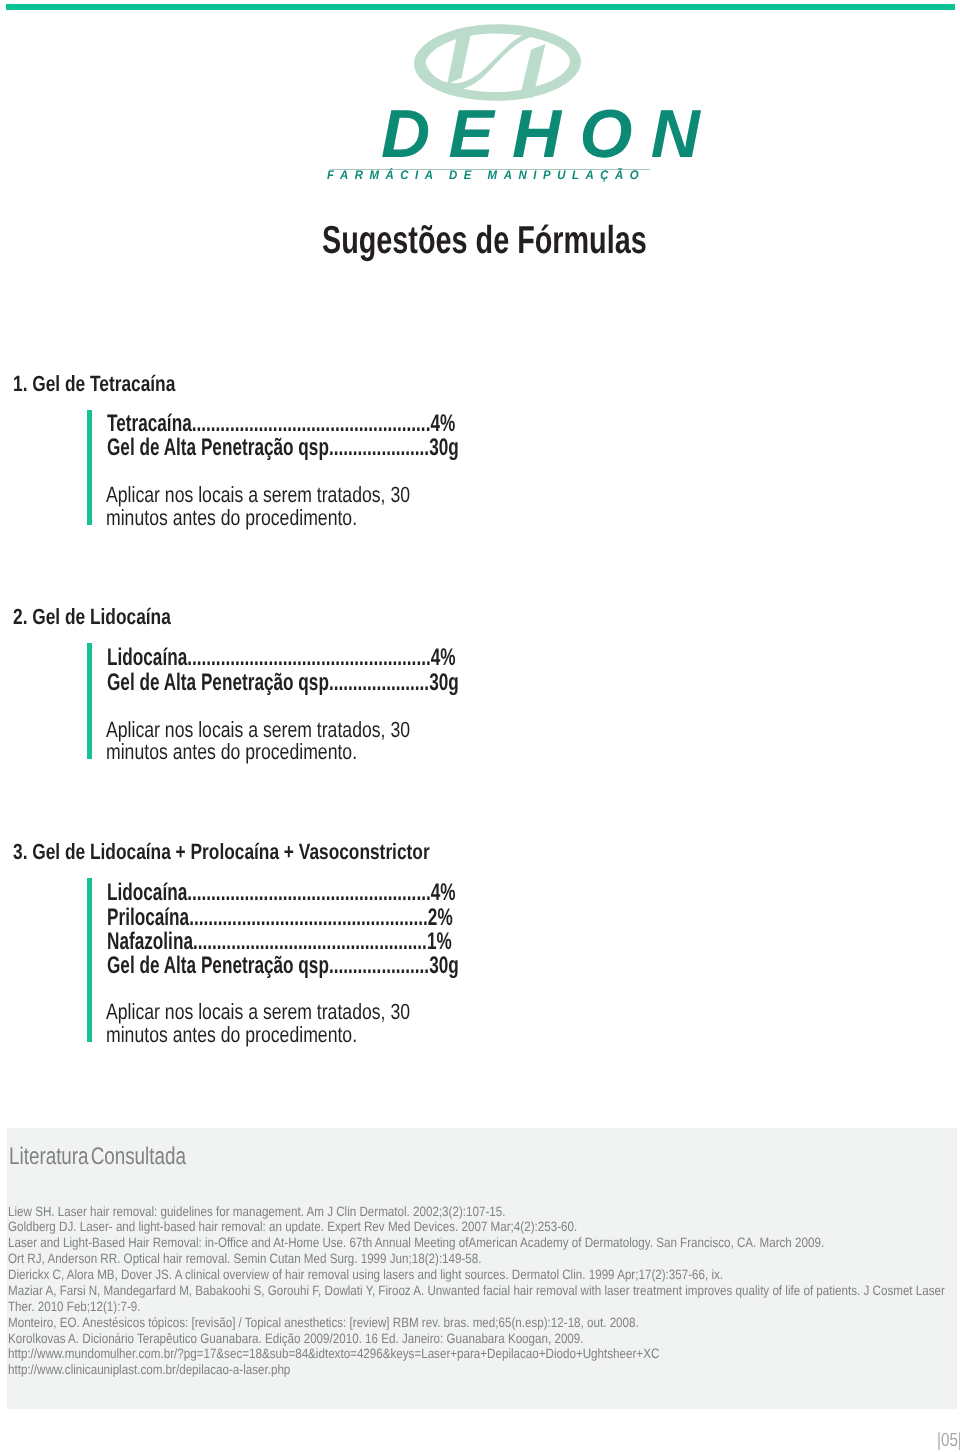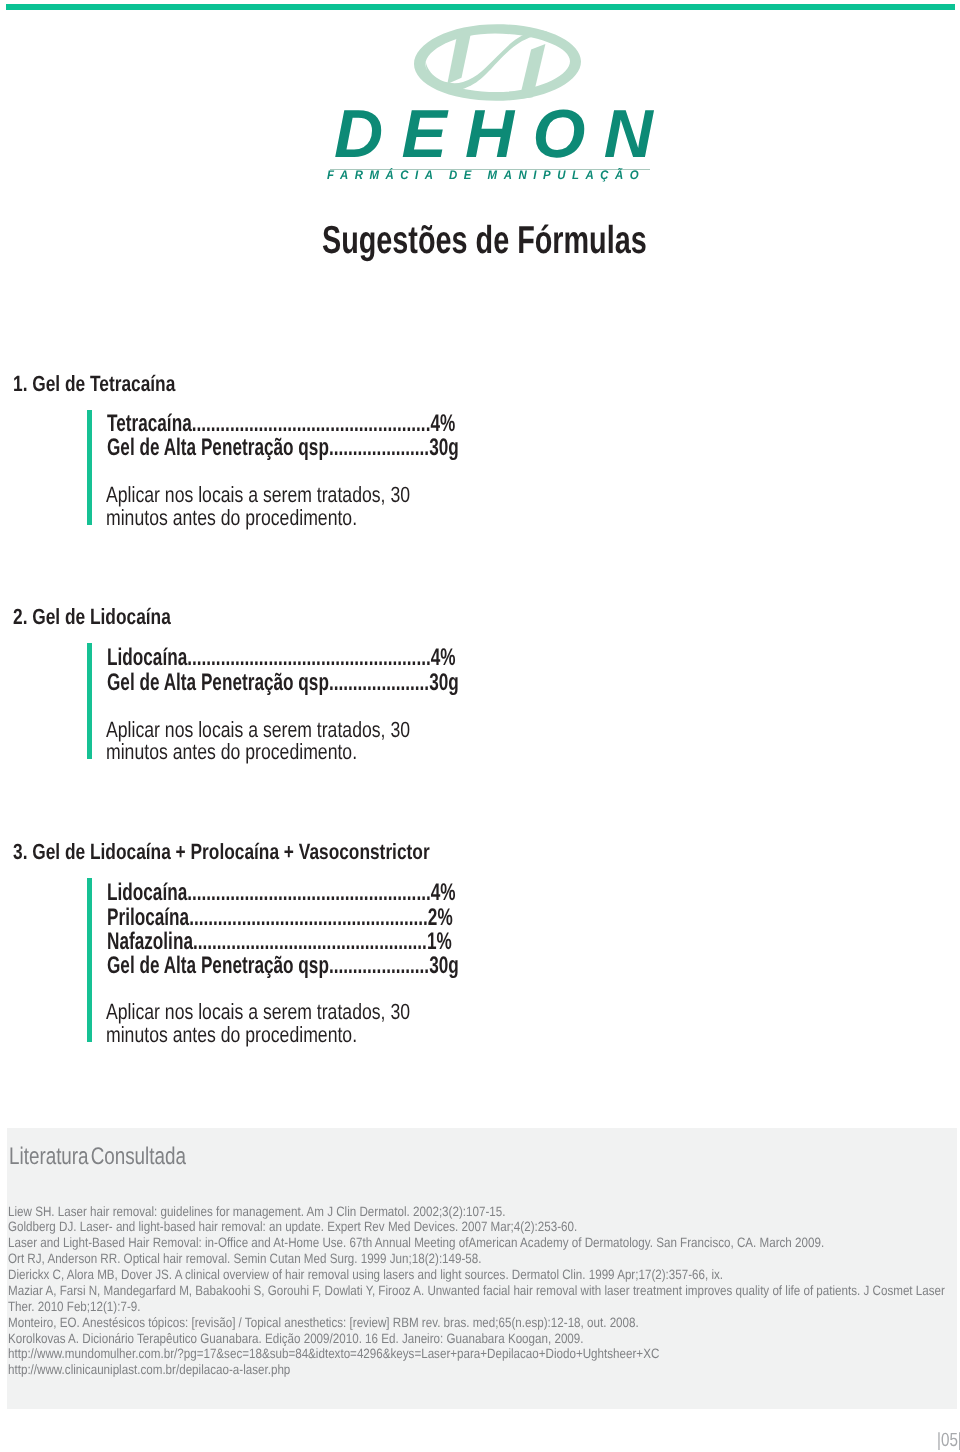--- a/index.html
+++ b/index.html
@@ -55,21 +55,21 @@
 
   <div id="logo">
     <svg class="logo-svg" width="960" height="200" viewBox="0 0 960 200">
       <path fill="#bcdccb" fill-rule="evenodd" d="M497,24.2 C545,24.2 581,41.5 581,61.5 C581,82 545,100.8 496,100.8 C448,100.8 414,84 414,64 C414,43.5 449,24.2 497,24.2 Z
            M495,33.5 C456,33.5 425.5,49.5 425.5,64.4 C425.5,79 457,92 496.5,92 C536,92 570,76 570,61.2 C570,46.5 534,33.5 495,33.5 Z"></path>
       <path fill="#bcdccb" d="M425.8,62 C425.5,82 442,95 461,89.5 C480,84 489,70.5 498,61.5 C509,50.5 517,41.5 533,36.5 C540,34.3 546,33.6 551,34
            C546,30.2 539,29.7 531,32 C516,36.3 507,46.5 497,56.5 C486,67 478,77.5 463,82 C448,86.5 429,78 425.8,62 Z"></path>
       <path fill="#bcdccb" d="M472.2,27.1 L457.7,31.9 L447.3,84 L461.5,77.8 Z"></path>
       <path fill="#bcdccb" d="M545.4,44.1 L531.1,49.5 L519.4,98.7 L532.9,97.2 Z"></path>
     </svg>
-    <div class="logo-word" style="color: rgb(13, 138, 118);">DEHON</div>
+    <div class="logo-word" style="color: rgb(13, 138, 118); margin-left: 47px;">DEHON</div>
     <div class="logo-rule"></div>
     <div class="logo-tag" style="color: rgb(13, 138, 118);">FARMÁCIA DE MANIPULAÇÃO</div>
   </div>
 
   <div class="doc-title" style="color: rgb(35, 31, 32);">Sugestões de Fórmulas</div>
 
   <div id="sections">
       <div class="sec-head" style="top: 373.2px;">1. Gel de Tetracaína</div>
       <div class="ing" style="top: 412px;"><div><span>Tetracaína</span><span>..................................................</span><span>4%</span></div><div><span>Gel de Alta Penetração qsp</span><span>.....................</span><span>30g</span></div></div>
       <div class="note" style="top: 484.3px;"><div>Aplicar nos locais a serem tratados, 30</div><div>minutos antes do procedimento.</div></div>

